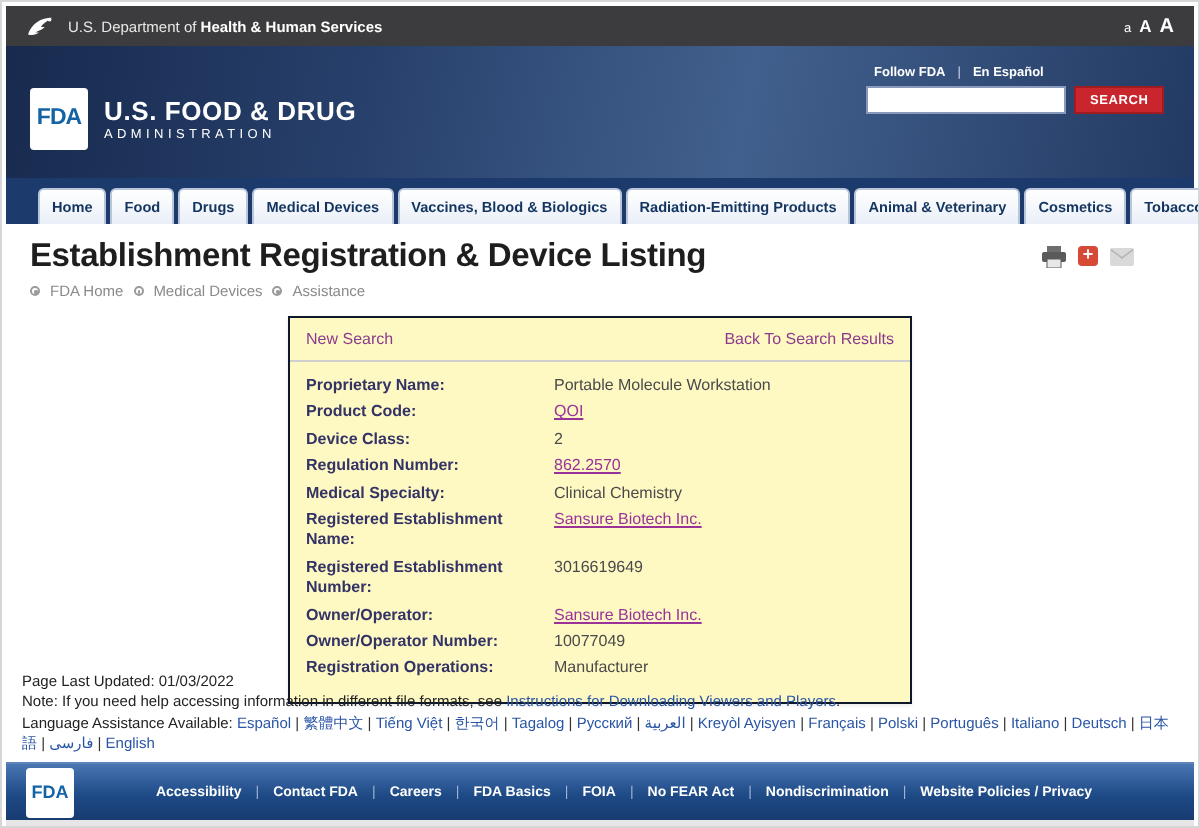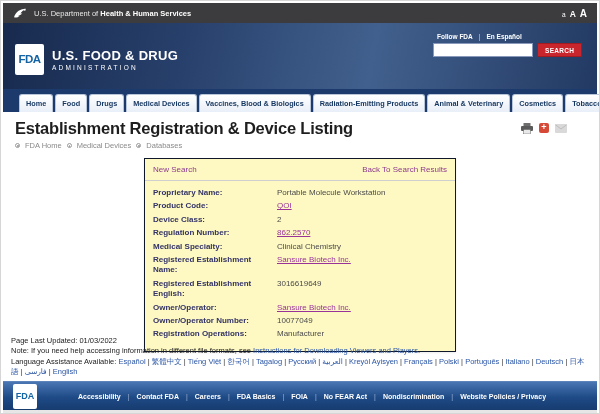--- a/index.html
+++ b/index.html
@@ -133,21 +133,21 @@
           <path d="M0.5 0.8 L6 5 L11.5 0.8" fill="none" stroke="#b5b5b5" stroke-width="0.8"></path>
         </svg>
       </div>
     </div>
     <div class="breadcrumb">
       <span class="bc-dot"></span>
       <span class="bc-item">FDA Home</span>
       <span class="bc-dot"></span>
       <span class="bc-item">Medical Devices</span>
       <span class="bc-dot"></span>
-      <span class="bc-item">Databases</span>
+      <span class="bc-item">Assistance</span>
     </div>
 
     <div class="results-box">
       <div class="results-head">
         <a class="maroon-link">New Search</a>
         <a class="maroon-link">Back To Search Results</a>
       </div>
       <div class="fields">
         <div class="field-row">
           <div class="flabel">Proprietary Name:</div>
@@ -167,21 +167,21 @@
         </div>
         <div class="field-row">
           <div class="flabel">Medical Specialty:</div>
           <div class="fvalue">Clinical Chemistry</div>
         </div>
         <div class="field-row">
           <div class="flabel">Registered Establishment Name:</div>
           <div class="fvalue link">Sansure Biotech Inc.</div>
         </div>
         <div class="field-row">
-          <div class="flabel">Registered Establishment English:</div>
+          <div class="flabel">Registered Establishment Number:</div>
           <div class="fvalue">3016619649</div>
         </div>
         <div class="field-row">
           <div class="flabel">Owner/Operator:</div>
           <div class="fvalue link">Sansure Biotech Inc.</div>
         </div>
         <div class="field-row">
           <div class="flabel">Owner/Operator Number:</div>
           <div class="fvalue">10077049</div>
         </div>

